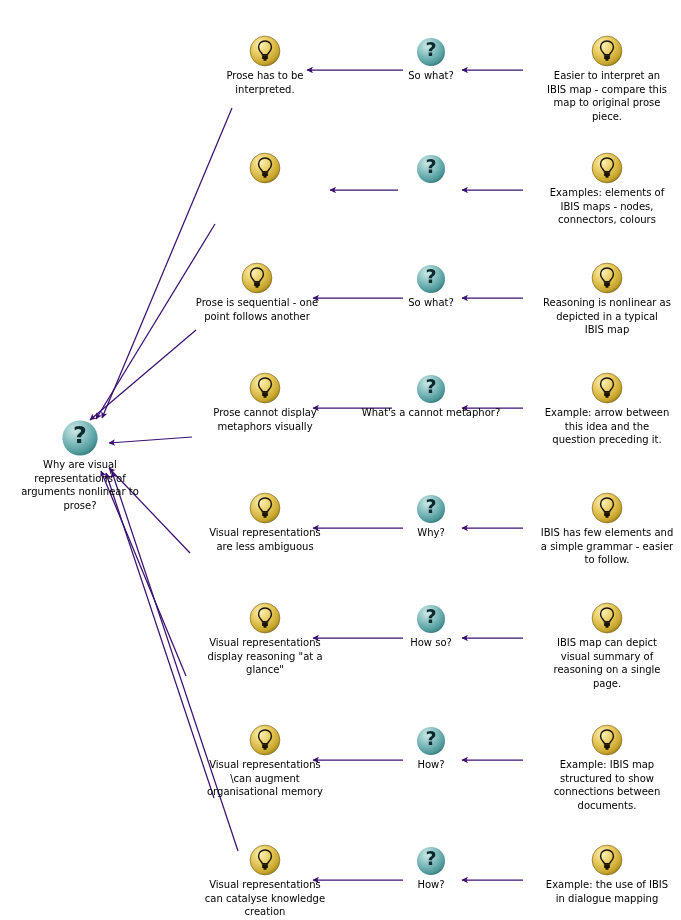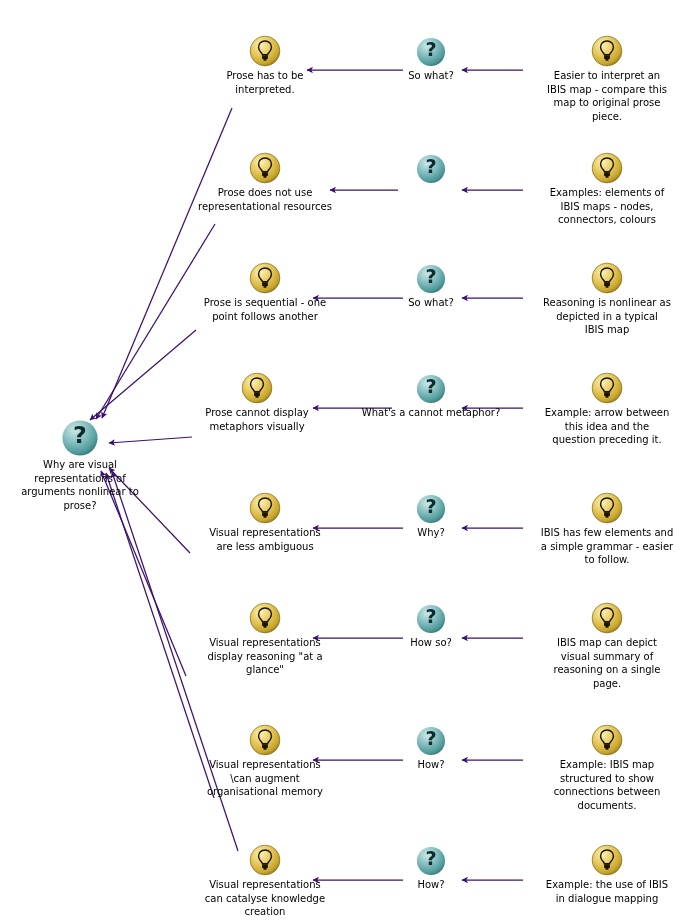--- a/index.html
+++ b/index.html
@@ -114,38 +114,36 @@
 
   <div class="node idea wide" style="left:177px;top:151px;">
     <span class="icon">
       <svg viewBox="0 0 40 40" width="34" height="34" xmlns="http://www.w3.org/2000/svg">
         <circle cx="20" cy="20" r="17.5" fill="url(#goldg)" stroke="#7d6414" stroke-width="0.8"></circle>
         <path d="M20 8.2 c-4.6 0 -7.6 3.3 -7.6 7.4 0 3 1.9 5 3.2 6.4 0.9 1 1.3 1.6 1.4 2.4 h6 c0.1 -0.8 0.5 -1.4 1.4 -2.4 1.3 -1.4 3.2 -3.4 3.2 -6.4 0 -4.1 -3 -7.4 -7.6 -7.4 z" fill="none" stroke="#1a1405" stroke-width="1.7"></path>
         <rect x="16.6" y="25.1" width="6.8" height="4.3" rx="0.6" fill="#1a1405"></rect>
         <rect x="18.1" y="29.2" width="3.8" height="2.2" rx="0.8" fill="#1a1405"></rect>
       </svg>
     </span>
-    <span class="label">Prose does not use
-representational resources</span>
-  </div>
-
-  <div class="node idea wide" style="left:177px;top:261px;">
+  </div>
+
+  <div class="node idea wide" style="left:169px;top:261px;">
     <span class="icon">
       <svg viewBox="0 0 40 40" width="34" height="34" xmlns="http://www.w3.org/2000/svg">
         <circle cx="20" cy="20" r="17.5" fill="url(#goldg)" stroke="#7d6414" stroke-width="0.8"></circle>
         <path d="M20 8.2 c-4.6 0 -7.6 3.3 -7.6 7.4 0 3 1.9 5 3.2 6.4 0.9 1 1.3 1.6 1.4 2.4 h6 c0.1 -0.8 0.5 -1.4 1.4 -2.4 1.3 -1.4 3.2 -3.4 3.2 -6.4 0 -4.1 -3 -7.4 -7.6 -7.4 z" fill="none" stroke="#1a1405" stroke-width="1.7"></path>
         <rect x="16.6" y="25.1" width="6.8" height="4.3" rx="0.6" fill="#1a1405"></rect>
         <rect x="18.1" y="29.2" width="3.8" height="2.2" rx="0.8" fill="#1a1405"></rect>
       </svg>
     </span>
     <span class="label">Prose is sequential - one
 point follows another</span>
   </div>
 
-  <div class="node idea wide" style="left:169px;top:371px;">
+  <div class="node idea wide" style="left:177px;top:371px;">
     <span class="icon">
       <svg viewBox="0 0 40 40" width="34" height="34" xmlns="http://www.w3.org/2000/svg">
         <circle cx="20" cy="20" r="17.5" fill="url(#goldg)" stroke="#7d6414" stroke-width="0.8"></circle>
         <path d="M20 8.2 c-4.6 0 -7.6 3.3 -7.6 7.4 0 3 1.9 5 3.2 6.4 0.9 1 1.3 1.6 1.4 2.4 h6 c0.1 -0.8 0.5 -1.4 1.4 -2.4 1.3 -1.4 3.2 -3.4 3.2 -6.4 0 -4.1 -3 -7.4 -7.6 -7.4 z" fill="none" stroke="#1a1405" stroke-width="1.7"></path>
         <rect x="16.6" y="25.1" width="6.8" height="4.3" rx="0.6" fill="#1a1405"></rect>
         <rect x="18.1" y="29.2" width="3.8" height="2.2" rx="0.8" fill="#1a1405"></rect>
       </svg>
     </span>
     <span class="label">Prose cannot display
 metaphors visually</span>

